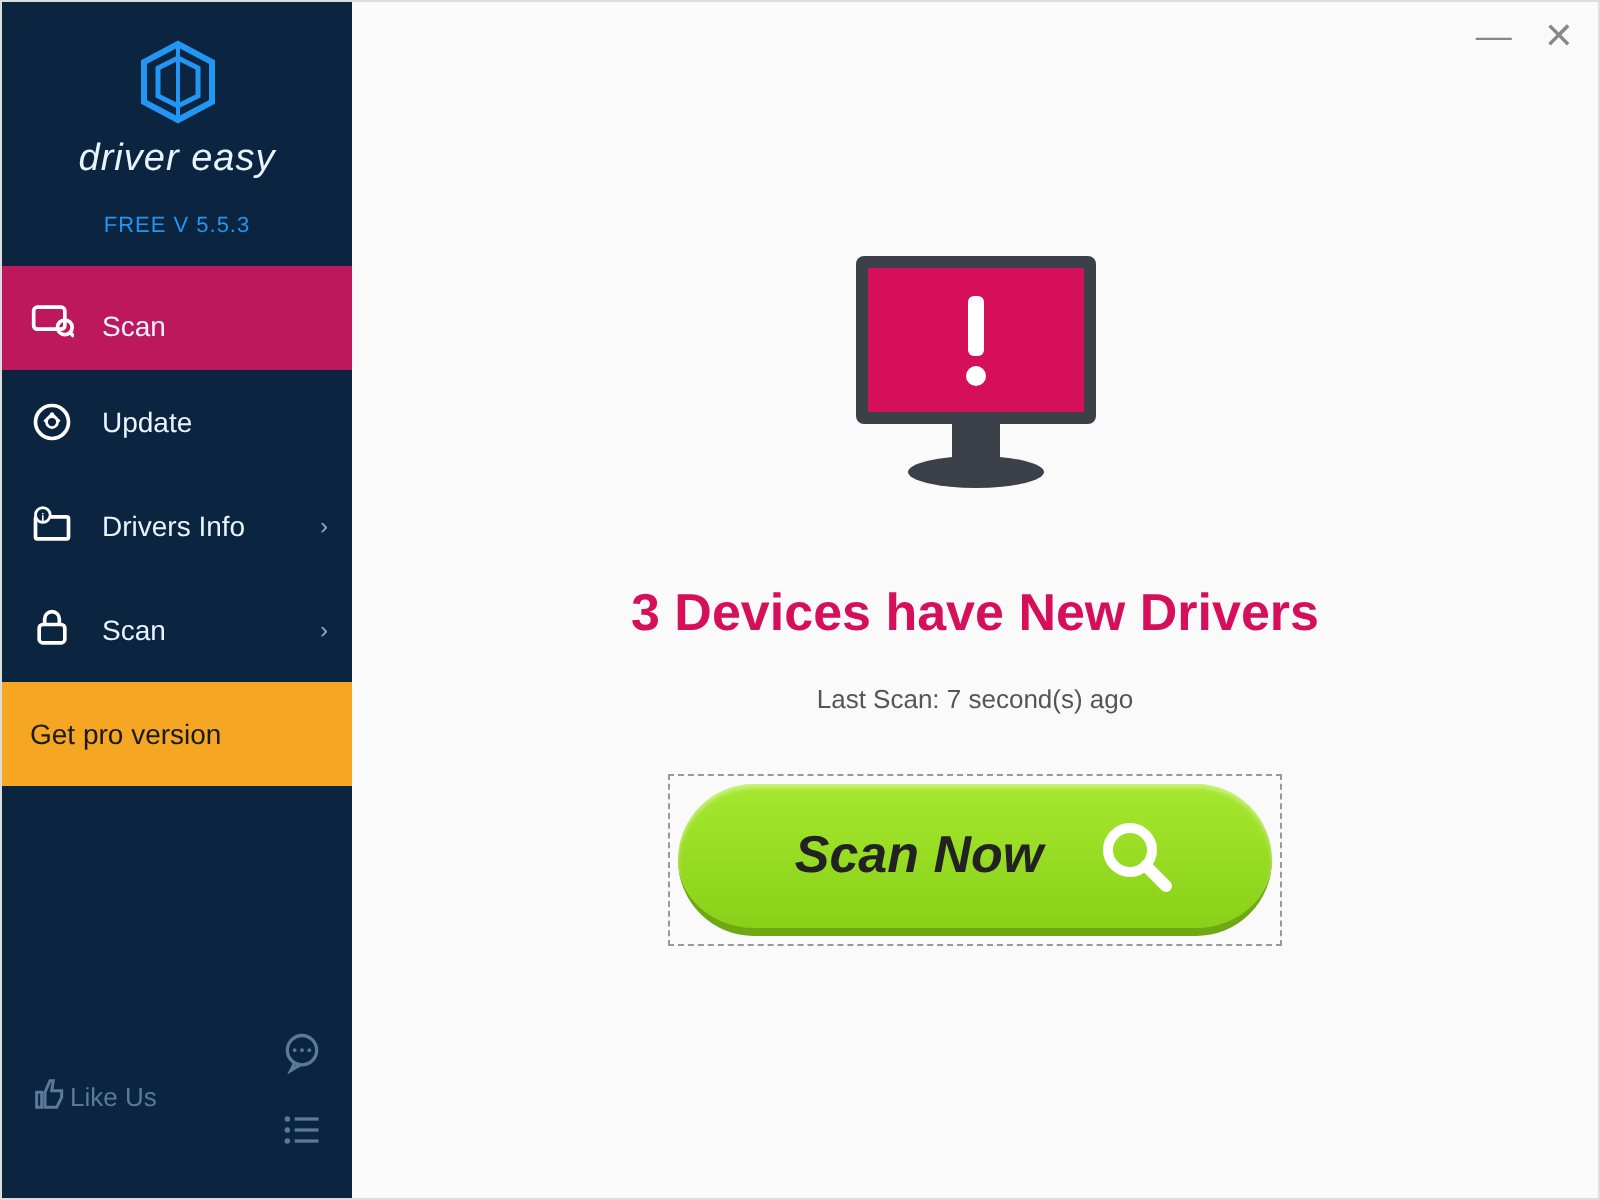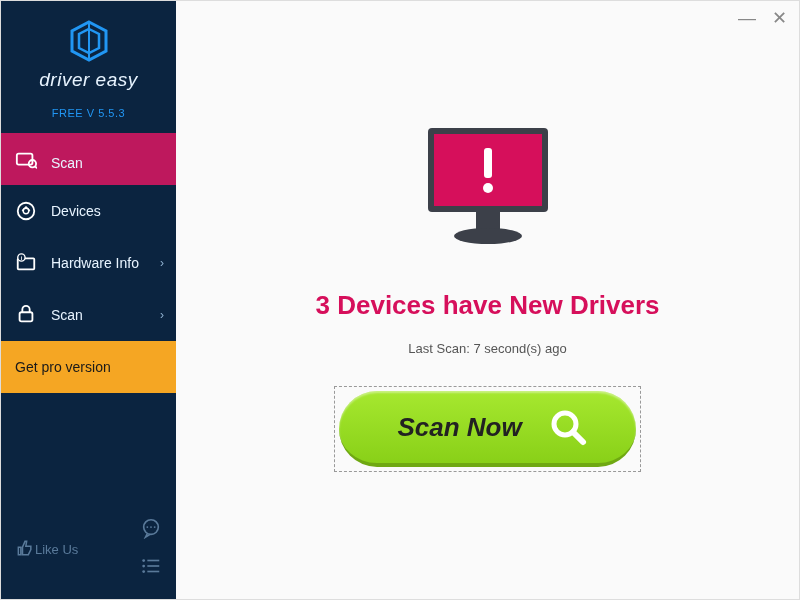--- a/index.html
+++ b/index.html
@@ -93,32 +93,32 @@
       </div>
 
       <div class="nav-item">
         <span class="nav-icon">
           <svg viewBox="0 0 24 24" width="22" height="22">
             <circle cx="12" cy="12" r="9" fill="none" stroke="#fff" stroke-width="2"></circle>
             <path d="M12 7 L12 12 M8 12 L12 8 L16 12" fill="none" stroke="#fff" stroke-width="2"></path>
             <circle cx="12" cy="12" r="3" fill="#0b2440" stroke="#fff" stroke-width="1.5"></circle>
           </svg>
         </span>
-        <span>Devices</span>
+        <span>Update</span>
       </div>
 
       <div class="nav-item">
         <span class="nav-icon">
           <svg viewBox="0 0 24 24" width="22" height="22">
             <rect x="3" y="7" width="18" height="12" rx="1" fill="none" stroke="#fff" stroke-width="2"></rect>
             <circle cx="7" cy="6" r="4" fill="#0b2440" stroke="#fff" stroke-width="1.5"></circle>
             <text x="7" y="9" font-size="6" fill="#fff" text-anchor="middle" font-weight="bold">i</text>
           </svg>
         </span>
-        <span>Hardware Info</span>
+        <span>Drivers Info</span>
         <span class="chev">›</span>
       </div>
 
       <div class="nav-item">
         <span class="nav-icon">
           <svg viewBox="0 0 24 24" width="22" height="22">
             <rect x="5" y="9" width="14" height="10" rx="2" fill="none" stroke="#fff" stroke-width="2"></rect>
             <path d="M8 9 L8 6 A4 4 0 0 1 16 6 L16 9" fill="none" stroke="#fff" stroke-width="2"></path>
           </svg>
         </span>

